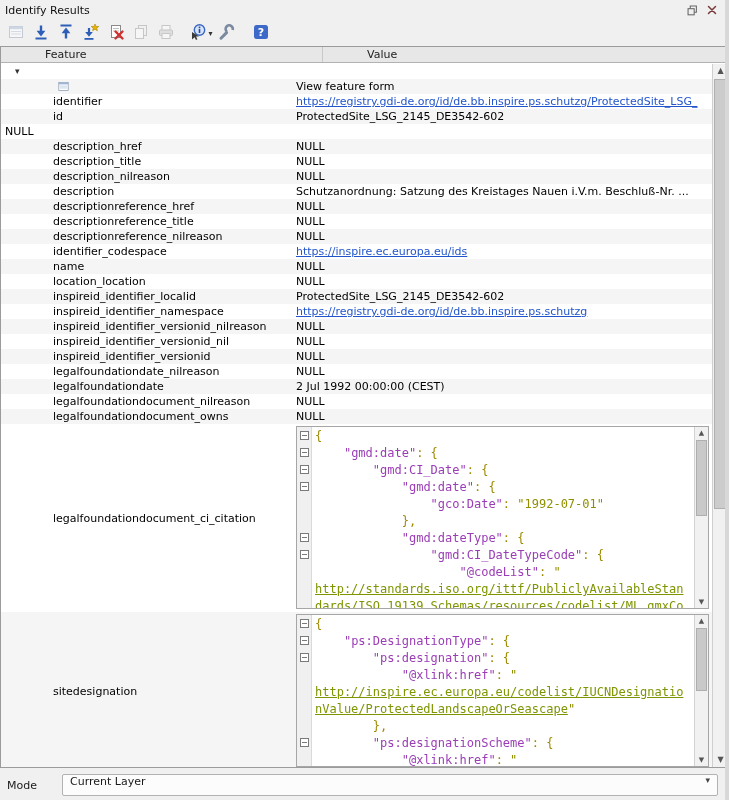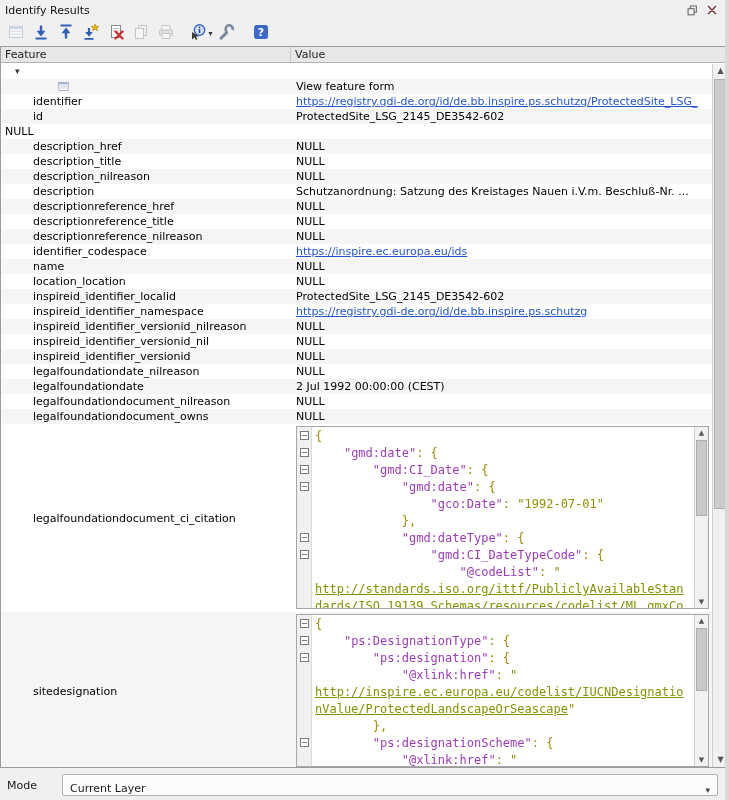--- a/index.html
+++ b/index.html
@@ -16,27 +16,27 @@
   .tb-btn { width:16px; height:16px; display:flex; align-items:center; justify-content:center; cursor:default; }
   
   .toolbar { position:absolute; top:20px; left:0; right:0; height:26px; display:flex; align-items:center; padding:0 4px; }
   .tool-btn { min-width:24px; height:24px; display:flex; align-items:center; justify-content:center; border-radius:3px; margin-right:1px; }
   .tool-btn.disabled { opacity:.42; }
   .tool-btn.gap { margin-left:10px; }
   .tool-btn .dd { font-size:8px; color:#333; margin-left:1px; }
   
   .table { position:absolute; top:46px; left:0; width:729px; height:722px; border:1px solid #9b9b9b; background:#fff; }
   .thead { position:absolute; top:0; left:0; right:0; height:16px; background:#e7e7e7; border-bottom:1px solid #b2b2b2; display:flex; }
-  .th { padding:1px 4px; color:#222; overflow:hidden; white-space:nowrap; }
+  .th { padding:1px 12px; color:#222; overflow:hidden; white-space:nowrap;margin-left:32px; }
   .th-feature { width:290px; border-right:1px solid #c8c8c8; }
   .th-value { flex:1; }
   .tbody { position:absolute; top:17px; left:0; right:16px; bottom:0; overflow:hidden; background:#fff; }
   .row { display:flex; height:15px; line-height:15px; position:relative; background:#fff; }
   .row.alt { background:#f5f5f5; }
-  .cell-f { width:291px; overflow:hidden; white-space:nowrap; padding-left:32px; color:#000; }
+  .cell-f { width:291px; overflow:hidden; white-space:nowrap; padding-left:52px; color:#000; }
   .cell-v { flex:1; overflow:hidden; white-space:nowrap; padding-left:4px; color:#000; }
   .row-group .cell-f { padding-left:28px; }
   .expander { position:absolute; left:14px; top:0; font-size:9px; color:#333; }
   .row-action .cell-f { padding-left:56px; }
   .form-ic { position:absolute; left:56px; top:1px; }
   .link { color:#2255cc; text-decoration:underline; }
   .row-editor { height:auto; }
   .row-editor .cell-f { display:flex; align-items:center; }
   .row-editor .cell-v { padding:2px 3px 2px 4px; }
   
@@ -54,21 +54,21 @@
   .escroll .ar { position:absolute; left:0; right:0; height:12px; font-size:7px; color:#555; text-align:center; line-height:12px; }
   .escroll .up { top:0; } .escroll .down { bottom:0; }
   .escroll .thumb { position:absolute; left:1px; right:1px; top:13px; height:42%; background:#c9c9c9; border:1px solid #aeaeae; }
   
   .vscroll { position:absolute; top:17px; right:0; bottom:0; width:16px; background:#f1f1f1; border-left:1px solid #cfcfcf; }
   .vscroll .ar { position:absolute; left:0; right:0; height:14px; font-size:8px; color:#555; text-align:center; line-height:14px; }
   .vscroll .up { top:0; } .vscroll .down { bottom:0; }
   .vscroll .thumb { position:absolute; left:1px; right:1px; top:15px; height:430px; background:#cccccc; border:1px solid #b0b0b0; }
   
   .modebar { position:absolute; left:0; right:0; top:770px; height:30px; display:flex; align-items:center; padding:0 7px; gap:25px; background:#f0f0f0; }
-  .combo { flex:1; height:22px; background:#fcfcfc; border:1px solid #b2b2b2; border-radius:2px; display:flex; align-items:flex-end; padding:0 7px; }
+  .combo { flex:1; height:22px; background:#fcfcfc; border:1px solid #b2b2b2; border-radius:2px; display:flex; align-items:flex-start; padding:0 7px; }
   .combo .arrow { margin-left:auto; font-size:9px; color:#444; }
 </style>
 </head>
 <body>
 
 <div class="window">
 
   <div class="titlebar">
     <span class="title">Identify Results</span>
     <span class="tb-btns">

